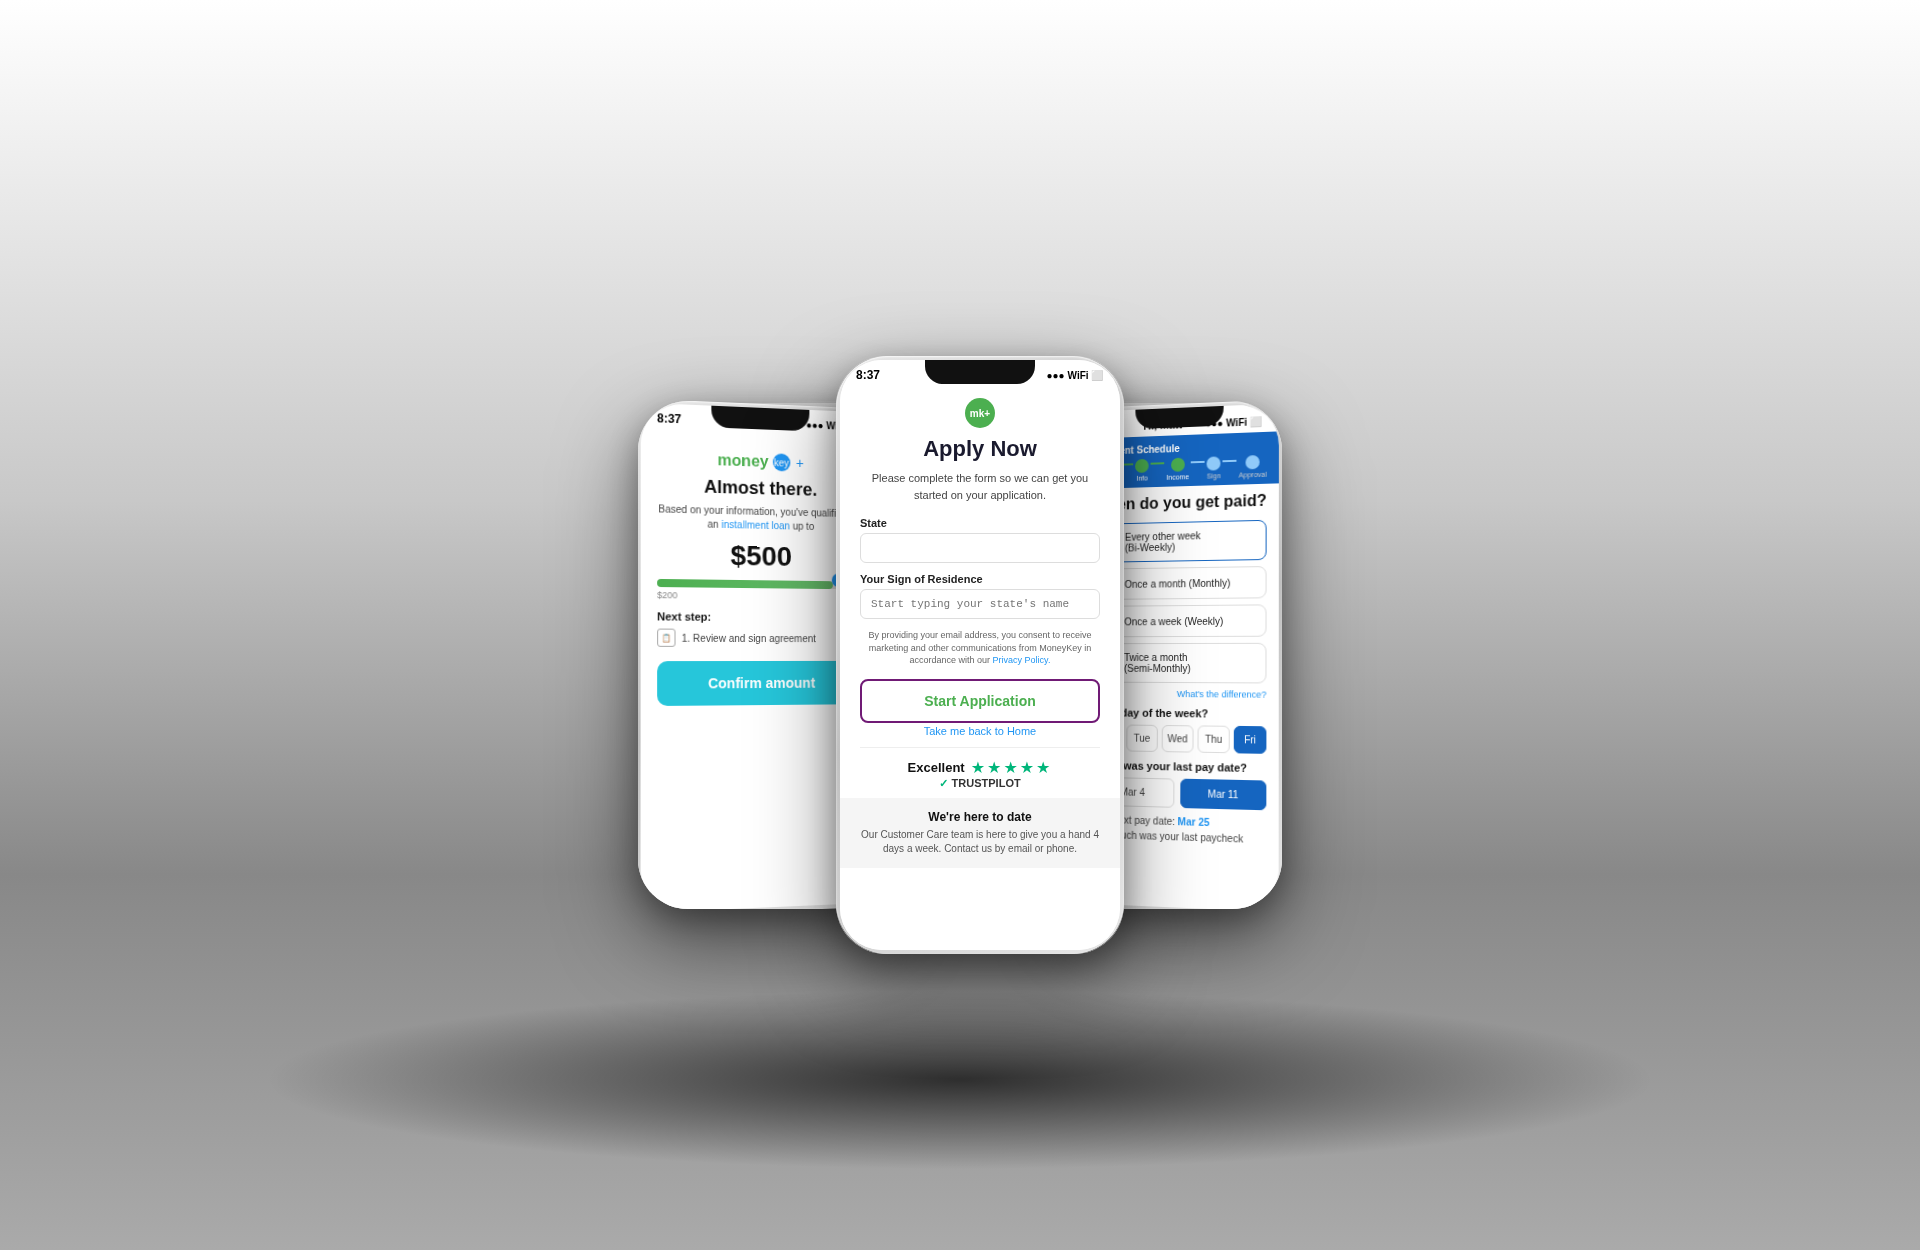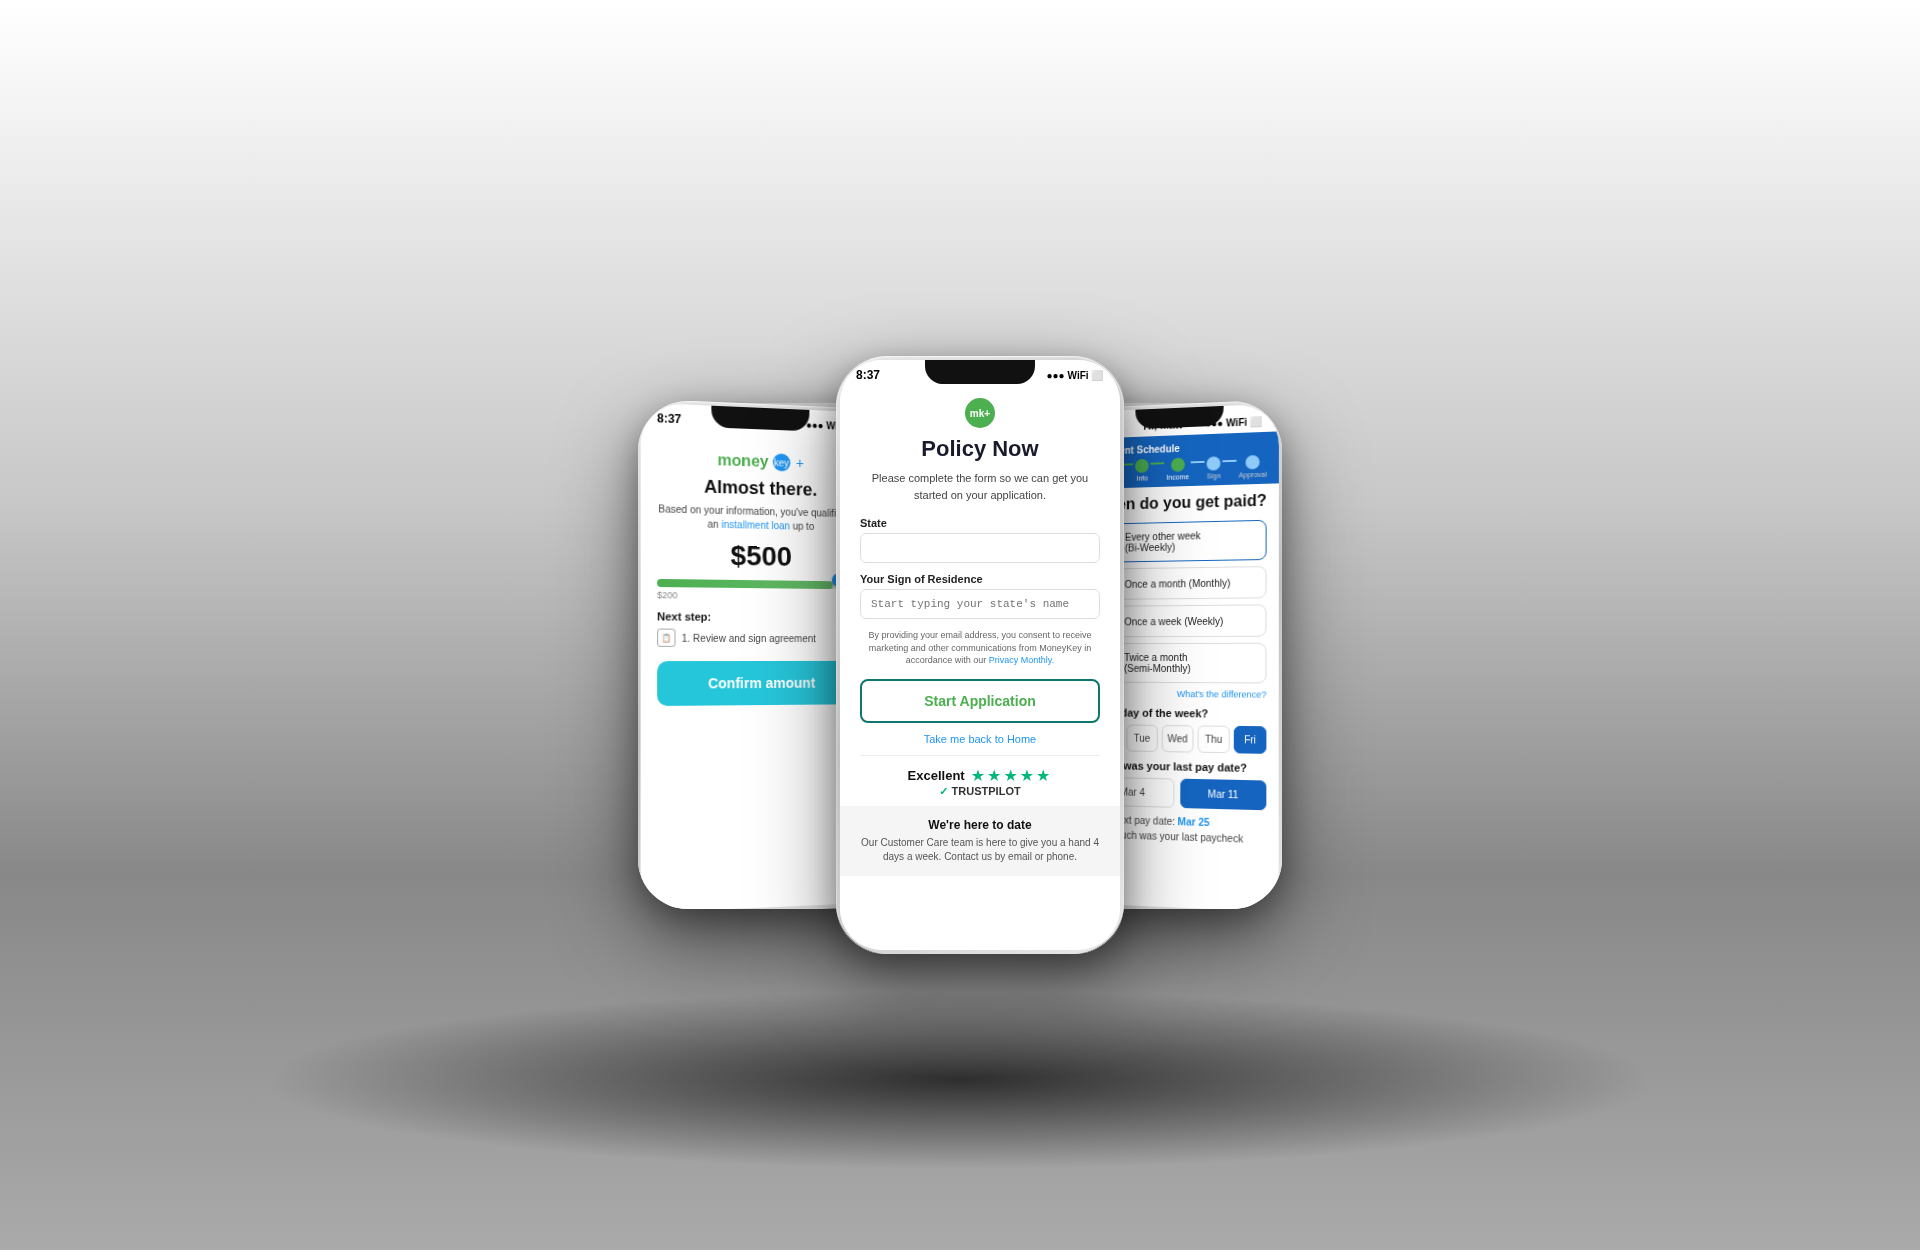--- a/index.html
+++ b/index.html
@@ -309,27 +309,27 @@
       color: #666;
       line-height: 1.4;
       margin-bottom: 12px;
       text-align: center;
     }
     .consent-text a { color: #2196F3; text-decoration: none; }
     .start-btn {
       width: 100%;
       background: white;
       color: #4CAF50;
-      border: 2px solid #0f766e;
+      border: 2px solid #701a75;
       border-radius: 8px;
       padding: 12px;
       font-size: 14px;
       font-weight: 700;
       cursor: pointer;
-      margin-bottom: 10px;
+      margin-bottom: 2px;
     }
     .home-link {
       text-align: center;
       display: block;
       color: #2196F3;
       font-size: 11px;
       text-decoration: none;
       margin-bottom: 1px;
     }
     .divider {
@@ -613,32 +613,32 @@
             <span>WiFi</span>
             <span>⬜</span>
           </div>
         </div>
 
         <div class="center-content screen-content">
           <div class="mk-badge">
             <div class="mk-badge-circle">mk+</div>
           </div>
 
-          <h1 class="apply-title">Policy Now</h1>
+          <h1 class="apply-title">Apply Now</h1>
           <p class="apply-subtitle">Please complete the form so we can get you started on your application.</p>
 
           <div class="form-label">State</div>
           <input class="form-input" type="email" style="">
 
           <div class="form-label">Your Sign of Residence</div>
           <input class="form-input state-placeholder" type="text" placeholder="Start typing your state's name" style="">
 
           <p class="consent-text">
             <span>By providing your email address, you consent to receive marketing and other communications from MoneyKey in accordance with our</span>
-            <a href="#"><span>Privacy Monthly.</span></a>
+            <a href="#"><span>Privacy Policy.</span></a>
           </p>
 
           <button class="start-btn">Start Application</button>
           <a href="#" class="home-link">Take me back to Home</a>
 
           <hr class="divider">
 
           <div class="trustpilot">
             <div style="display:flex; align-items:center; justify-content:center; gap:6px;">
               <span class="trustpilot-excellent">Excellent</span>

